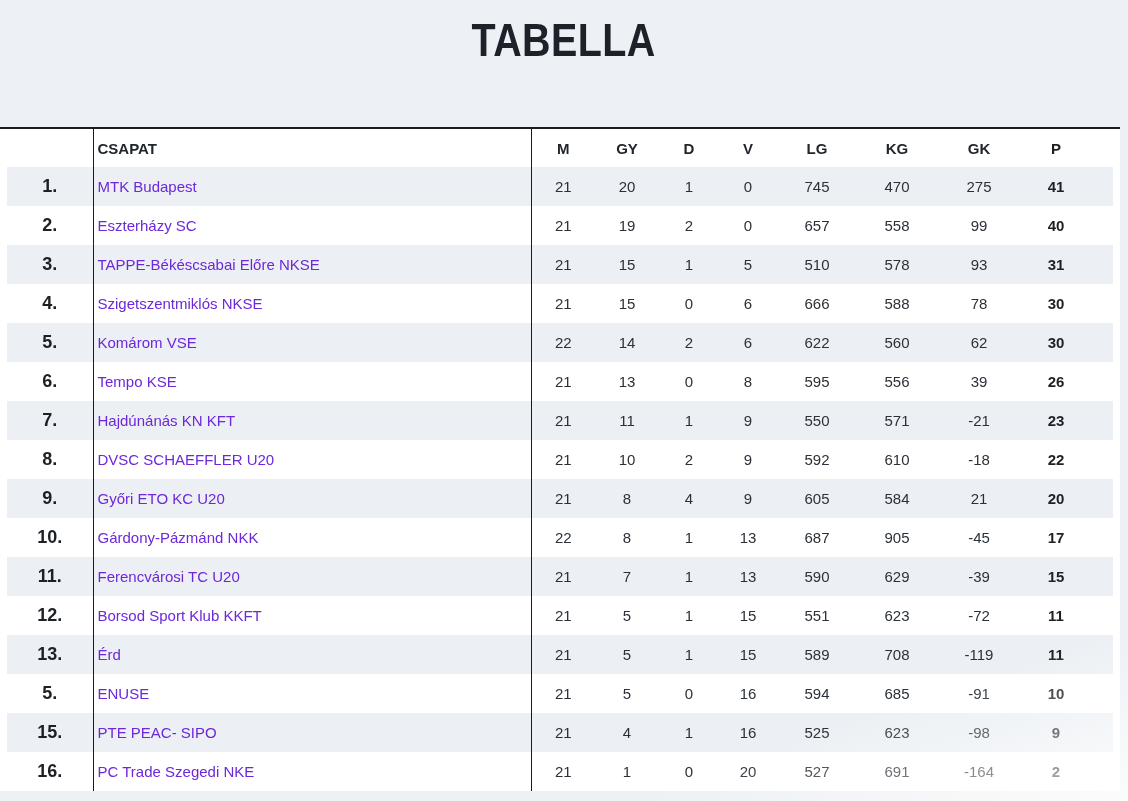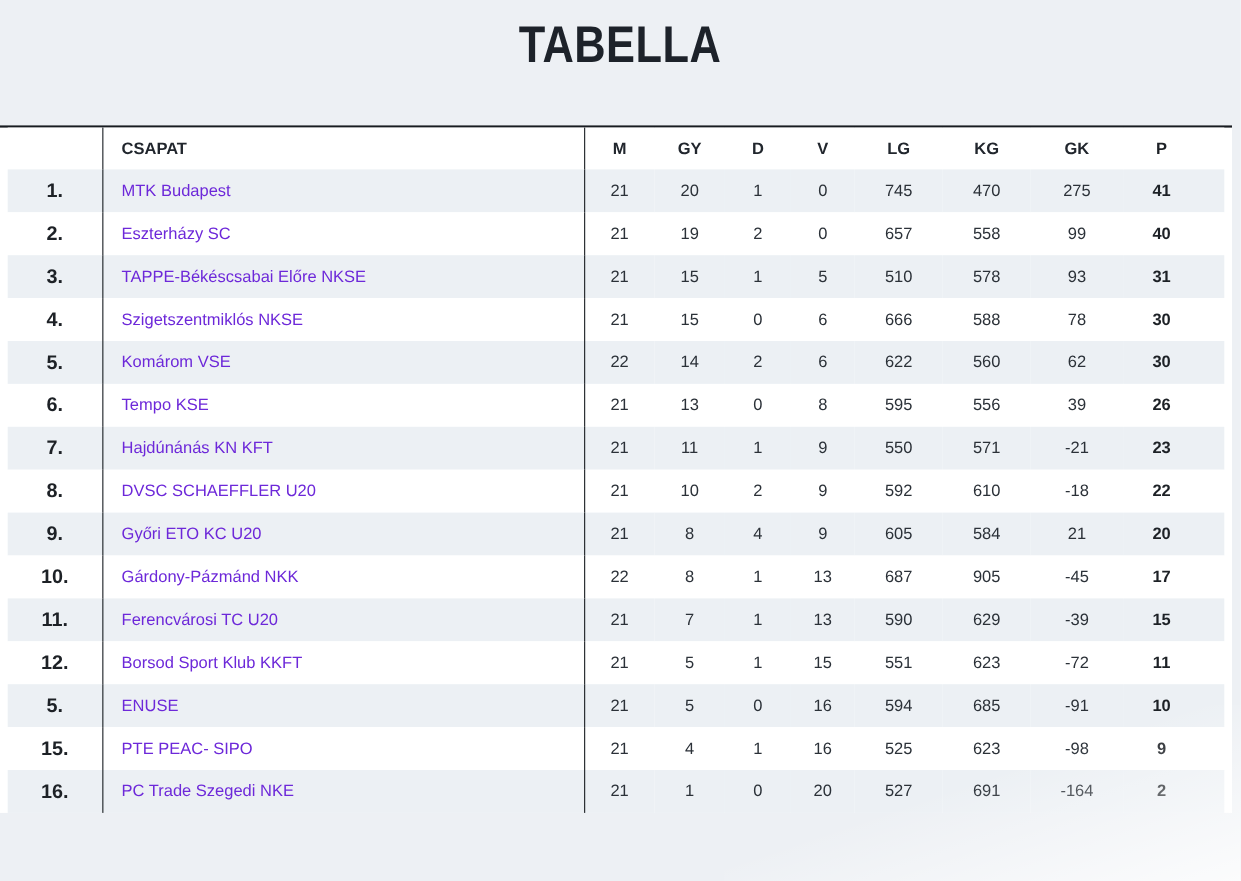--- a/index.html
+++ b/index.html
@@ -6,21 +6,21 @@
   html,body { margin:0; padding:0; }
   body {
     width:1128px; height:801px;
     background:#edf0f4;
     font-family:"Liberation Sans", sans-serif;
     color:#272c33;
     position:relative;
     overflow:hidden;
   }
   .title {
-    margin:0; height:114px; padding-top:13px;
+    margin:0; height:127px; padding-top:13px;
     text-align:center;
     font-size:47px; font-weight:800; line-height:1.15;
     color:#1d222a; letter-spacing:.5px;
   }
   .title span { display:inline-block; transform:scaleX(.84); transform-origin:center; }
   .card {
     width:1120px;
     background:#ffffff;
     border-top:2px solid #181c21;
     padding:0 7px;
@@ -32,21 +32,21 @@
   col.c-d  { width:60px; }
   col.c-v  { width:58px; }
   col.c-lg, col.c-kg { width:80px; }
   col.c-gk { width:84px; }
   col.c-p  { width:92px; }
   thead tr { height:38px; background:#ffffff; }
   tbody tr { height:39px; background:#ffffff; }
   tbody tr:nth-child(odd) { background:#ecf0f4; }
   th, td { padding:0; vertical-align:middle; font-size:15px; }
   th { font-weight:700; color:#21262d; text-align:center; }
-  th.team, td.team { text-align:left; padding-left:17px; }
+  th.team, td.team { text-align:left; padding-left:4px; }
   td.team { color:#6d28d9; }
   td.rank {
     text-align:center; font-weight:800; font-size:18px; color:#1d2126;
   }
   td.num { text-align:center; color:#2b3138; }
   .bl { border-left:1.5px solid #181c21; }
   th.pts, td.pts { padding-right:22px; font-weight:700; color:#1d2126; }
   .corner-glow {
     position:absolute; right:0; bottom:0;
     width:470px; height:160px;
@@ -227,20 +227,32 @@
             <td class="num bl">21</td>
             <td class="num">5</td>
             <td class="num">1</td>
             <td class="num">15</td>
             <td class="num">551</td>
             <td class="num">623</td>
             <td class="num">-72</td>
             <td class="num pts">11</td>
           </tr>
           <tr>
+            <td class="rank">13.</td>
+            <td class="team bl">Érd</td>
+            <td class="num bl">21</td>
+            <td class="num">5</td>
+            <td class="num">1</td>
+            <td class="num">15</td>
+            <td class="num">589</td>
+            <td class="num">708</td>
+            <td class="num">-119</td>
+            <td class="num pts">11</td>
+          </tr>
+          <tr>
             <td class="rank">5.</td>
             <td class="team bl">ENUSE</td>
             <td class="num bl">21</td>
             <td class="num">5</td>
             <td class="num">0</td>
             <td class="num">16</td>
             <td class="num">594</td>
             <td class="num">685</td>
             <td class="num">-91</td>
             <td class="num pts">10</td>

